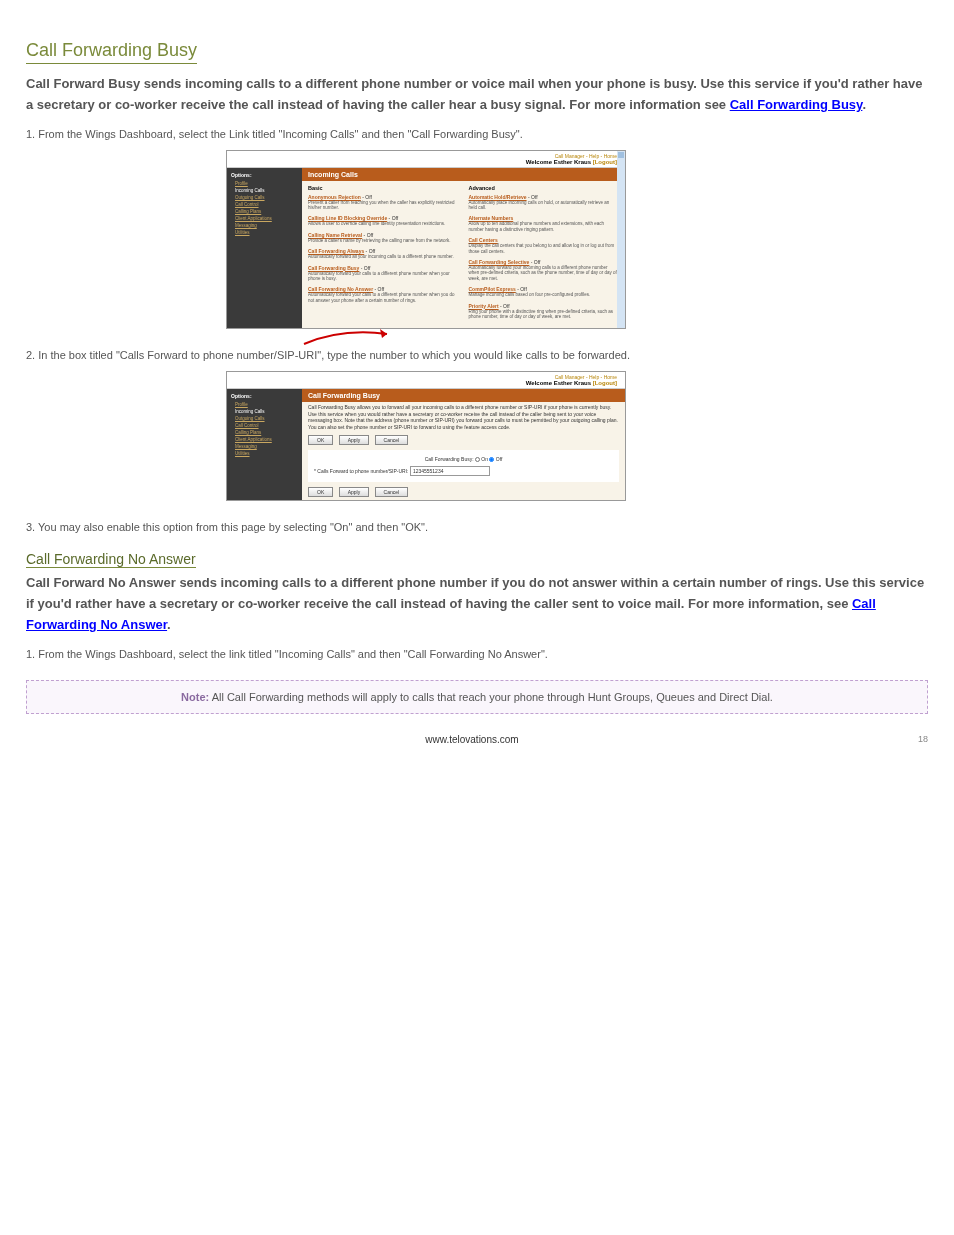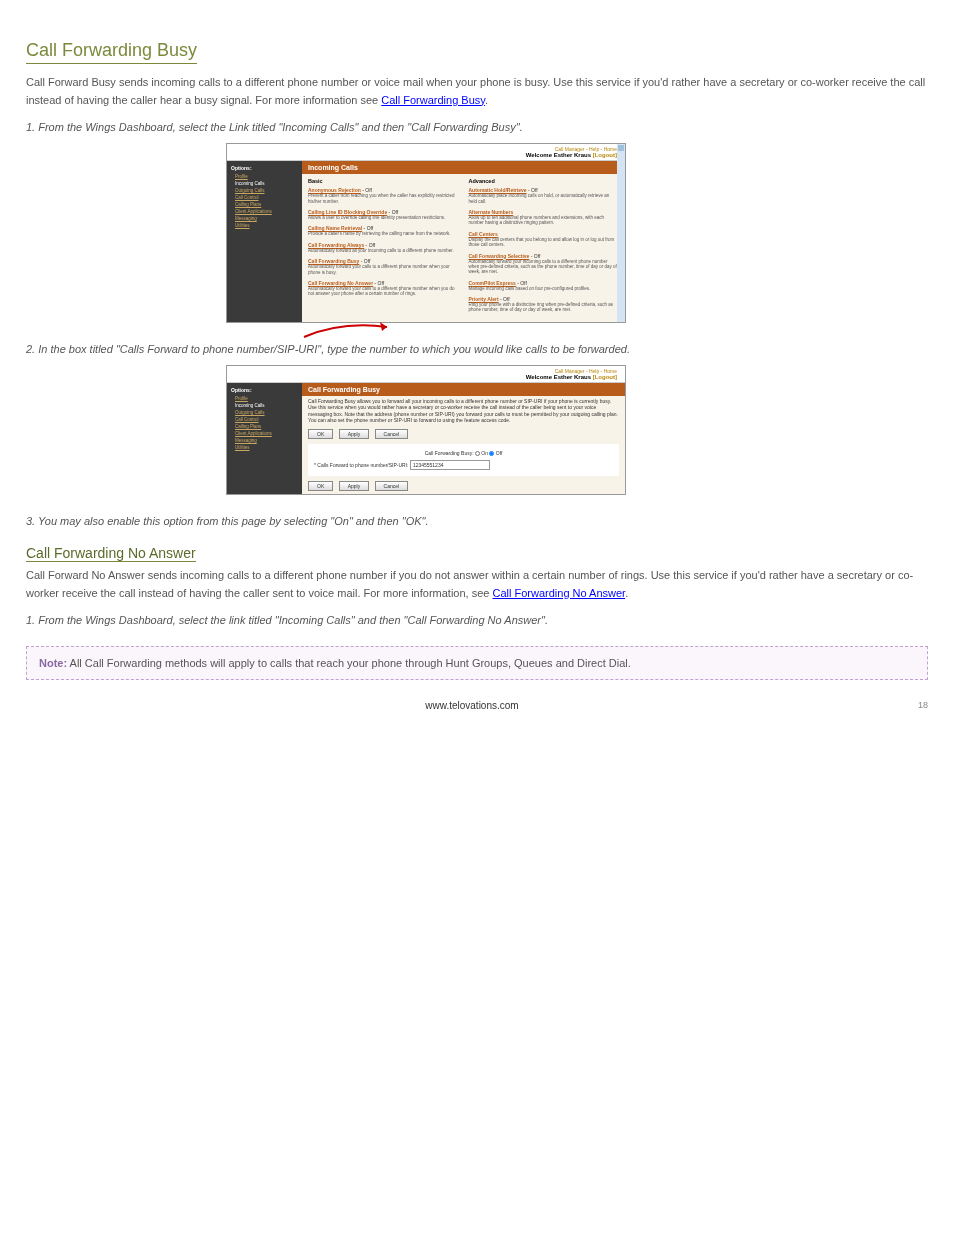--- a/index.html
+++ b/index.html
@@ -16,24 +16,25 @@
 .section-title {
   color: #7a8a3a;
   font-size: 18px;
   font-weight: normal;
   margin-bottom: 10px;
   border-bottom: 1px solid #7a8a3a;
   padding-bottom: 2px;
   display: inline-block;
 }
 .body-text {
-  font-size: 11px;
+  font-size: 13px;
   color: #555;
   line-height: 1.6;
   margin-bottom: 12px;
+  font-weight: bold;
 }
 .body-text a {
   color: #00f;
   text-decoration: underline;
 }
 .screenshot {
   border: 1px solid #999;
   width: 400px;
   margin: 8px 0 20px 200px;
   background: #f8f3e8;
@@ -107,35 +108,36 @@
 .ss-radio-row { margin-bottom: 4px; }
 .ss-radio { width: 5px; height: 5px; vertical-align: middle; }
 .ss-input-row { text-align: left; }
 .ss-input-box {
   border: 1px solid #999;
   padding: 1px 2px;
   width: 80px;
   display: inline-block;
   font-size: 5px;
 }
-.numbered-step { font-size: 11px; color: #555; margin-bottom: 10px; font-style: italic; }
+.numbered-step { font-size: 11px; color: #555; margin-bottom: 10px; }
 .step-heading {
   font-size: 14px;
   color: #5a6a2a;
   font-weight: normal;
   margin-top: 18px;
   margin-bottom: 6px;
 }
 .note-box {
   border: 1px dashed #c0a0d0;
   background: #faf6fc;
   padding: 10px 12px;
   margin: 20px 0;
   font-size: 11px;
   color: #555;
+  text-align: center;
 }
 .note-box .note-hdr { font-weight: bold; color: #8a6aa0; }
 .page-footer {
   text-align: center;
   font-size: 10px;
   color: #333;
 }
 .page-footer .pnum { float: right; color: #888; font-size: 9px; text-align: center; }
 .scroll-stub {
   position: absolute;

